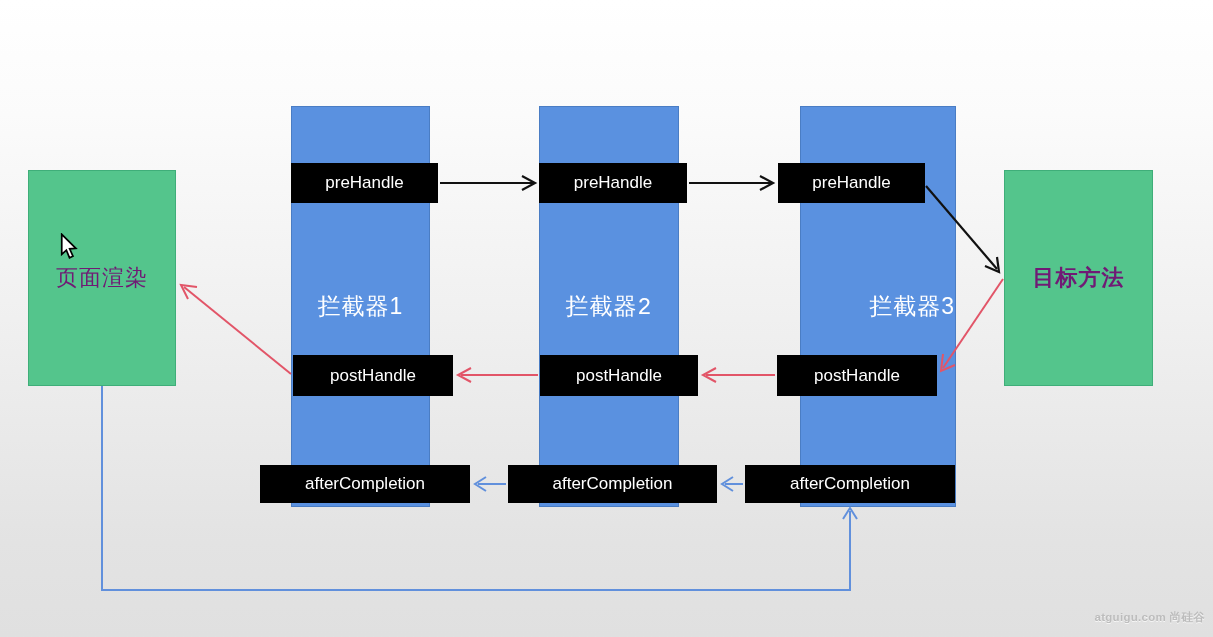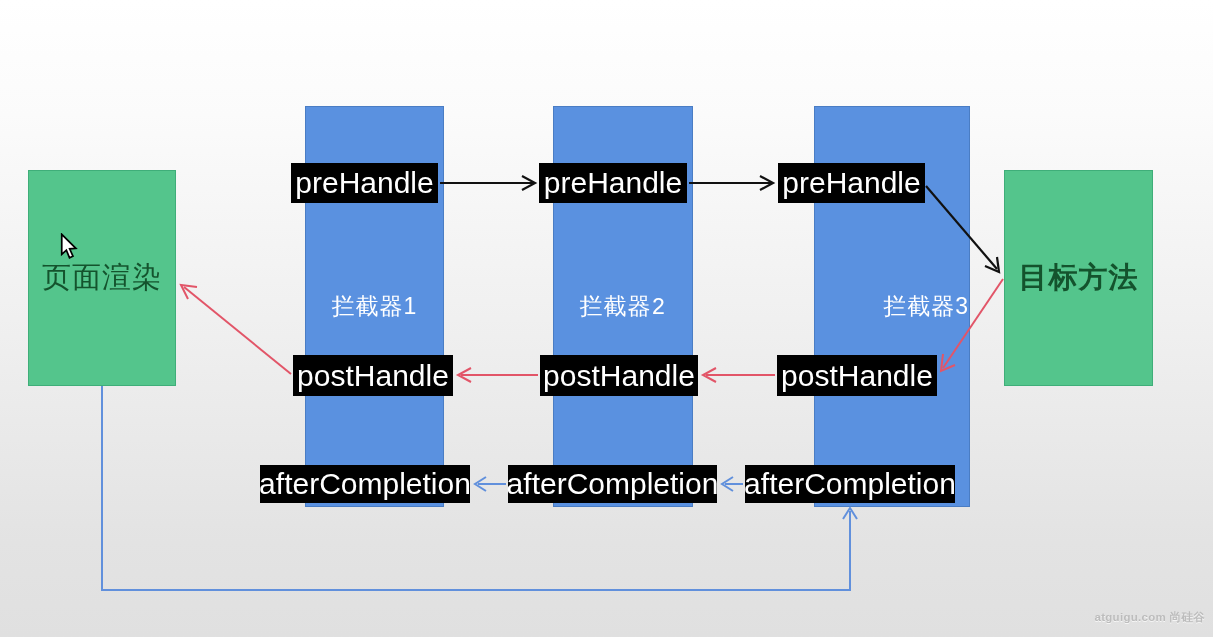--- a/index.html
+++ b/index.html
@@ -17,33 +17,33 @@
   *{margin:0;padding:0;box-sizing:border-box;}
   html,body{width:1213px;height:637px;overflow:hidden;}
   body{font-family:"Liberation Sans","DejaVu Sans",sans-serif;}
   .stage{
     position:relative;width:1213px;height:637px;
     background:linear-gradient(180deg,#ffffff 0%,#fbfbfb 18%,#f0f0f0 50%,#e3e3e3 85%,#e0e0e0 100%);
   }
   .bar{
     position:absolute;top:106px;height:401px;
     background:var(--bar_fill);border:1px solid var(--bar_border);
-    display:flex;align-items:center;justify-content:center;margin-left:14px;
+    display:flex;align-items:center;justify-content:center;
   }
   .bar span{color:#fff;font-size:23px;letter-spacing:1px;}
   .greenbox{
     position:absolute;top:170px;height:216px;
     background:var(--green_fill);border:1px solid var(--green_border);
     display:flex;align-items:center;justify-content:center;
   }
-  .greenbox span{color:#14532d;font-size:29px;letter-spacing:1px;}
+  .greenbox span{color:#701a75;font-size:22px;letter-spacing:1px;}
   .blabel{
     position:absolute;background:var(--label_bg);color:var(--label_text);
     display:flex;align-items:center;justify-content:center;
-    font-size:30px;white-space:nowrap;
+    font-size:17px;white-space:nowrap;
   }
   .arrows{position:absolute;left:0;top:0;pointer-events:none;}
   .ln-black{stroke:var(--arrow_black);stroke-width:2.2;fill:none;}
   .ln-red{stroke:var(--arrow_red);stroke-width:2;fill:none;}
   .ln-blue{stroke:var(--arrow_blue);stroke-width:2;fill:none;}
   .hd-black{stroke:var(--arrow_black);stroke-width:2.2;fill:none;}
   .hd-red{stroke:var(--arrow_red);stroke-width:2;fill:none;}
   .hd-blue{stroke:var(--arrow_blue);stroke-width:2;fill:none;}
   .cursor{position:absolute;left:59px;top:233px;pointer-events:none;}
   .watermark{

